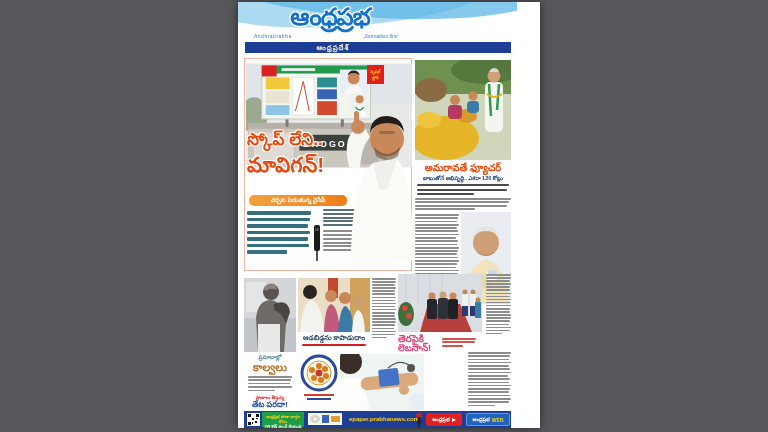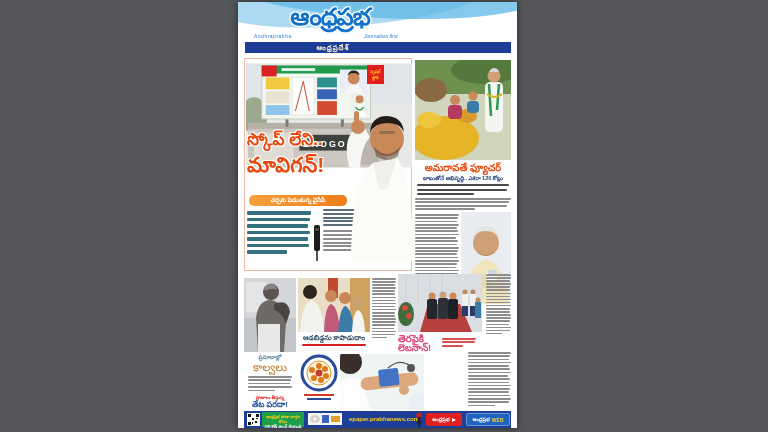--- a/index.html
+++ b/index.html
@@ -1,20 +1,20 @@
 <!DOCTYPE html>
 <html><head>
 <meta charset="utf-8">
 <style>
   *{box-sizing:border-box;margin:0;padding:0}
   html,body{width:768px;height:432px;overflow:hidden}
   body{font-family:"Liberation Sans","DejaVu Sans",sans-serif;background:#56575a}
   .abs{position:absolute}
   #stage{position:relative;width:768px;height:432px;background:#56575a;overflow:hidden}
-  #paper{position:absolute;left:238px;top:2px;width:279px;height:426px;background:#fff;
+  #paper{position:absolute;left:238px;top:2px;width:302px;height:426px;background:#fff;
          box-shadow:0 0 8px rgba(0,0,0,.55);overflow:hidden}
   
   .masthead{left:0;top:0;width:279px;height:40px;background:#fff;overflow:hidden}
   .wave1{left:-30px;top:-34px;width:280px;height:58px;background:#9ed4f0;border-radius:50%;transform:rotate(-4deg);opacity:.85}
   .wave2{left:-16px;top:-46px;width:320px;height:62px;background:#5eb7e6;border-radius:50%;transform:rotate(3deg);opacity:.75}
   .brand{left:6px;top:1px;width:172px;text-align:center;font-size:24px;font-weight:bold;color:#1372c8;
          letter-spacing:-1px;text-shadow:1px 1px 0 #fff,-1px -1px 0 #fff,1px -1px 0 #fff,-1px 1px 0 #fff,0 0 4px #bfe4f6}
   .brand-en{left:16px;top:31px;font-size:5px;color:#2b7fc9;letter-spacing:.5px}
   .tagline{left:126px;top:31px;font-size:5px;font-style:italic;color:#2b7fc9}
   .smartbox{left:182px;top:2px;width:91px;height:49px;background:#1d3e96}
@@ -44,21 +44,21 @@
           background:linear-gradient(90deg,#f5a03c,#ee7d18);border-radius:5px}
   .signoff{font-size:5px;font-weight:bold;color:#d61d20;text-align:center;margin-top:2px}
   
   .amv{left:177px;top:56px;width:96px;height:246px}
   .amv-h{left:0;top:104px;width:96px;font-size:10px;font-weight:bold;color:#e8490f;text-align:center}
   .amv-sh{left:0;top:117px;width:96px;font-size:5.5px;font-weight:bold;color:#1b3f77;text-align:center}
   .redbar{background:#d61d20;height:3px;border-radius:1px}
   
   .canal{left:6px;top:274px;width:52px;height:134px}
   .ck{font-size:5.5px;font-weight:bold;color:#4a7c94}
-  .ch{font-size:11px;font-weight:normal;color:#b5762c}
+  .ch{font-size:11px;font-weight:bold;color:#b5762c}
   .ck2{font-size:4.5px;font-weight:bold;color:#d61d20}
   .ch2{font-size:8px;font-weight:bold;color:#1e4f9e}
   
   .fam-h{font-size:7px;font-weight:bold;color:#2c4a63}
   
   .leb-h{font-size:10px;font-weight:bold;color:#e0457b;line-height:1.05}
   
   .hk{font-size:5.5px;font-weight:bold;color:#e8821e;text-align:center}
   .hh{font-size:13px;font-weight:bold;color:#1b55b8;text-align:center;line-height:1.1}
   

